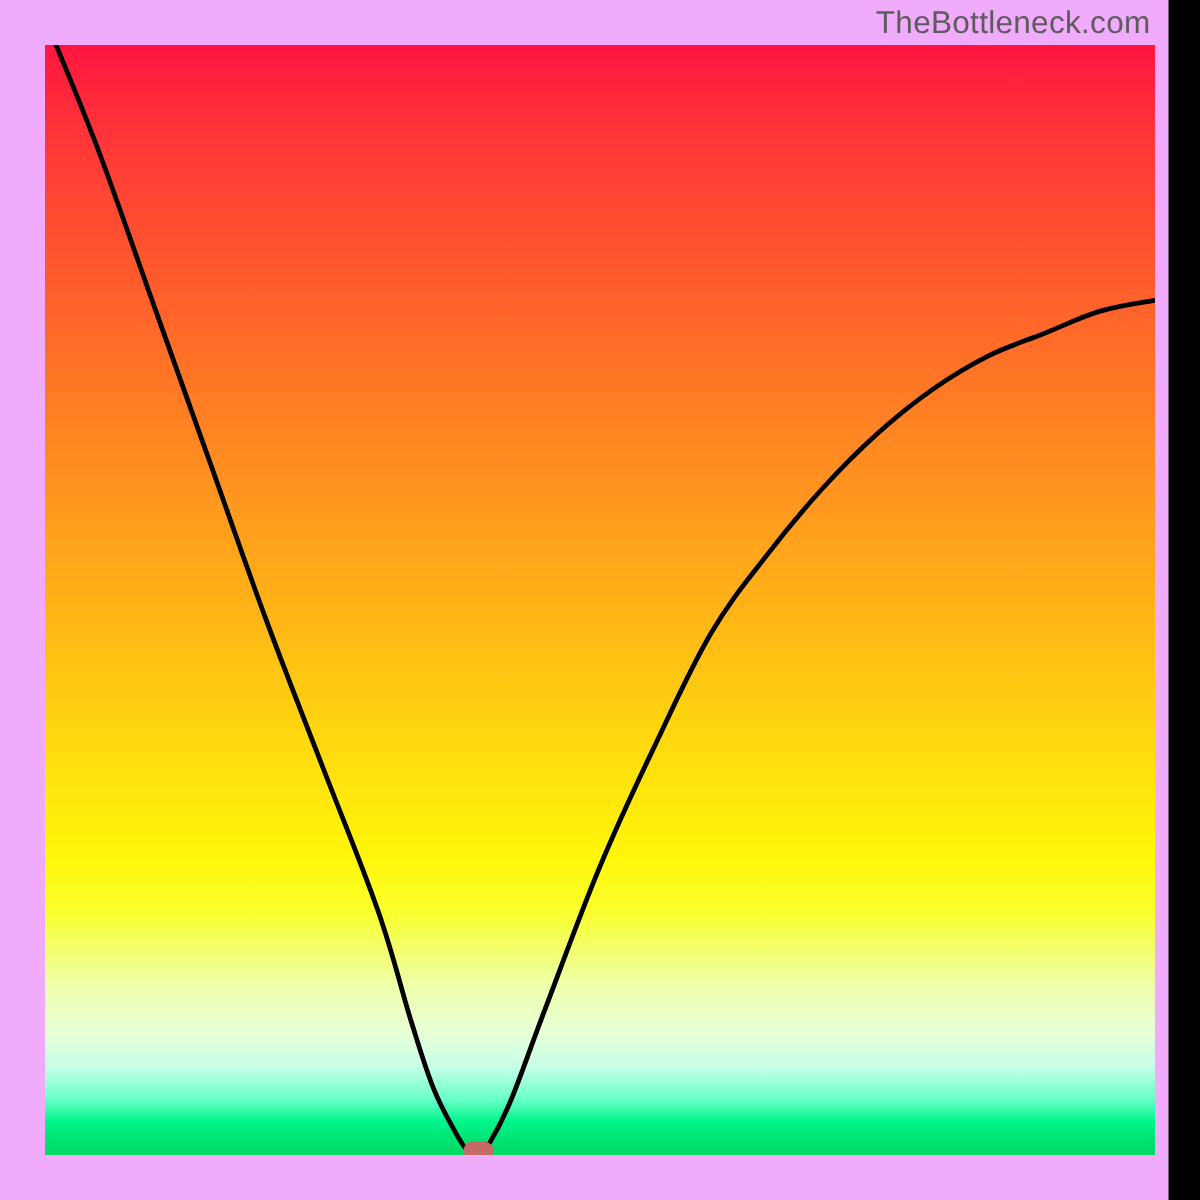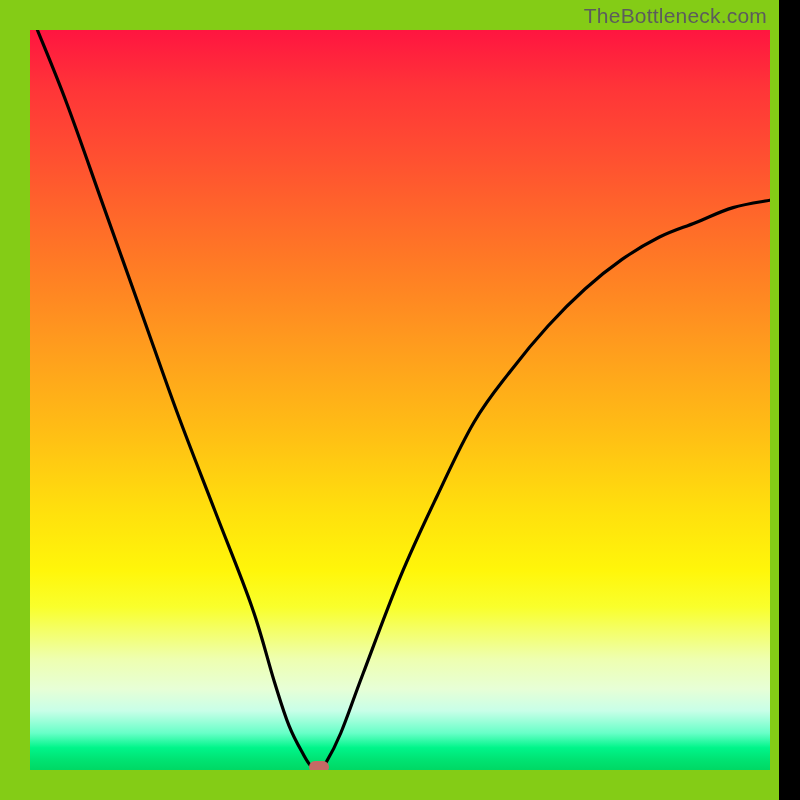--- a/index.html
+++ b/index.html
@@ -8,21 +8,21 @@
     width: 800px;
     height: 800px;
     overflow: hidden;
     background: #000;
     font-family: Arial, Helvetica, sans-serif;
   }
   .frame {
     position: relative;
     width: 779px;
     height: 800px;
-    background: #84cc16;
+    background: #f0abfc;
   }
   .watermark {
     position: absolute;
     top: 4px;
     right: 12px;
     color: #5c5c5c;
     font-size: 21px;
     letter-spacing: 0.2px;
     z-index: 5;
     font-weight: 500;

